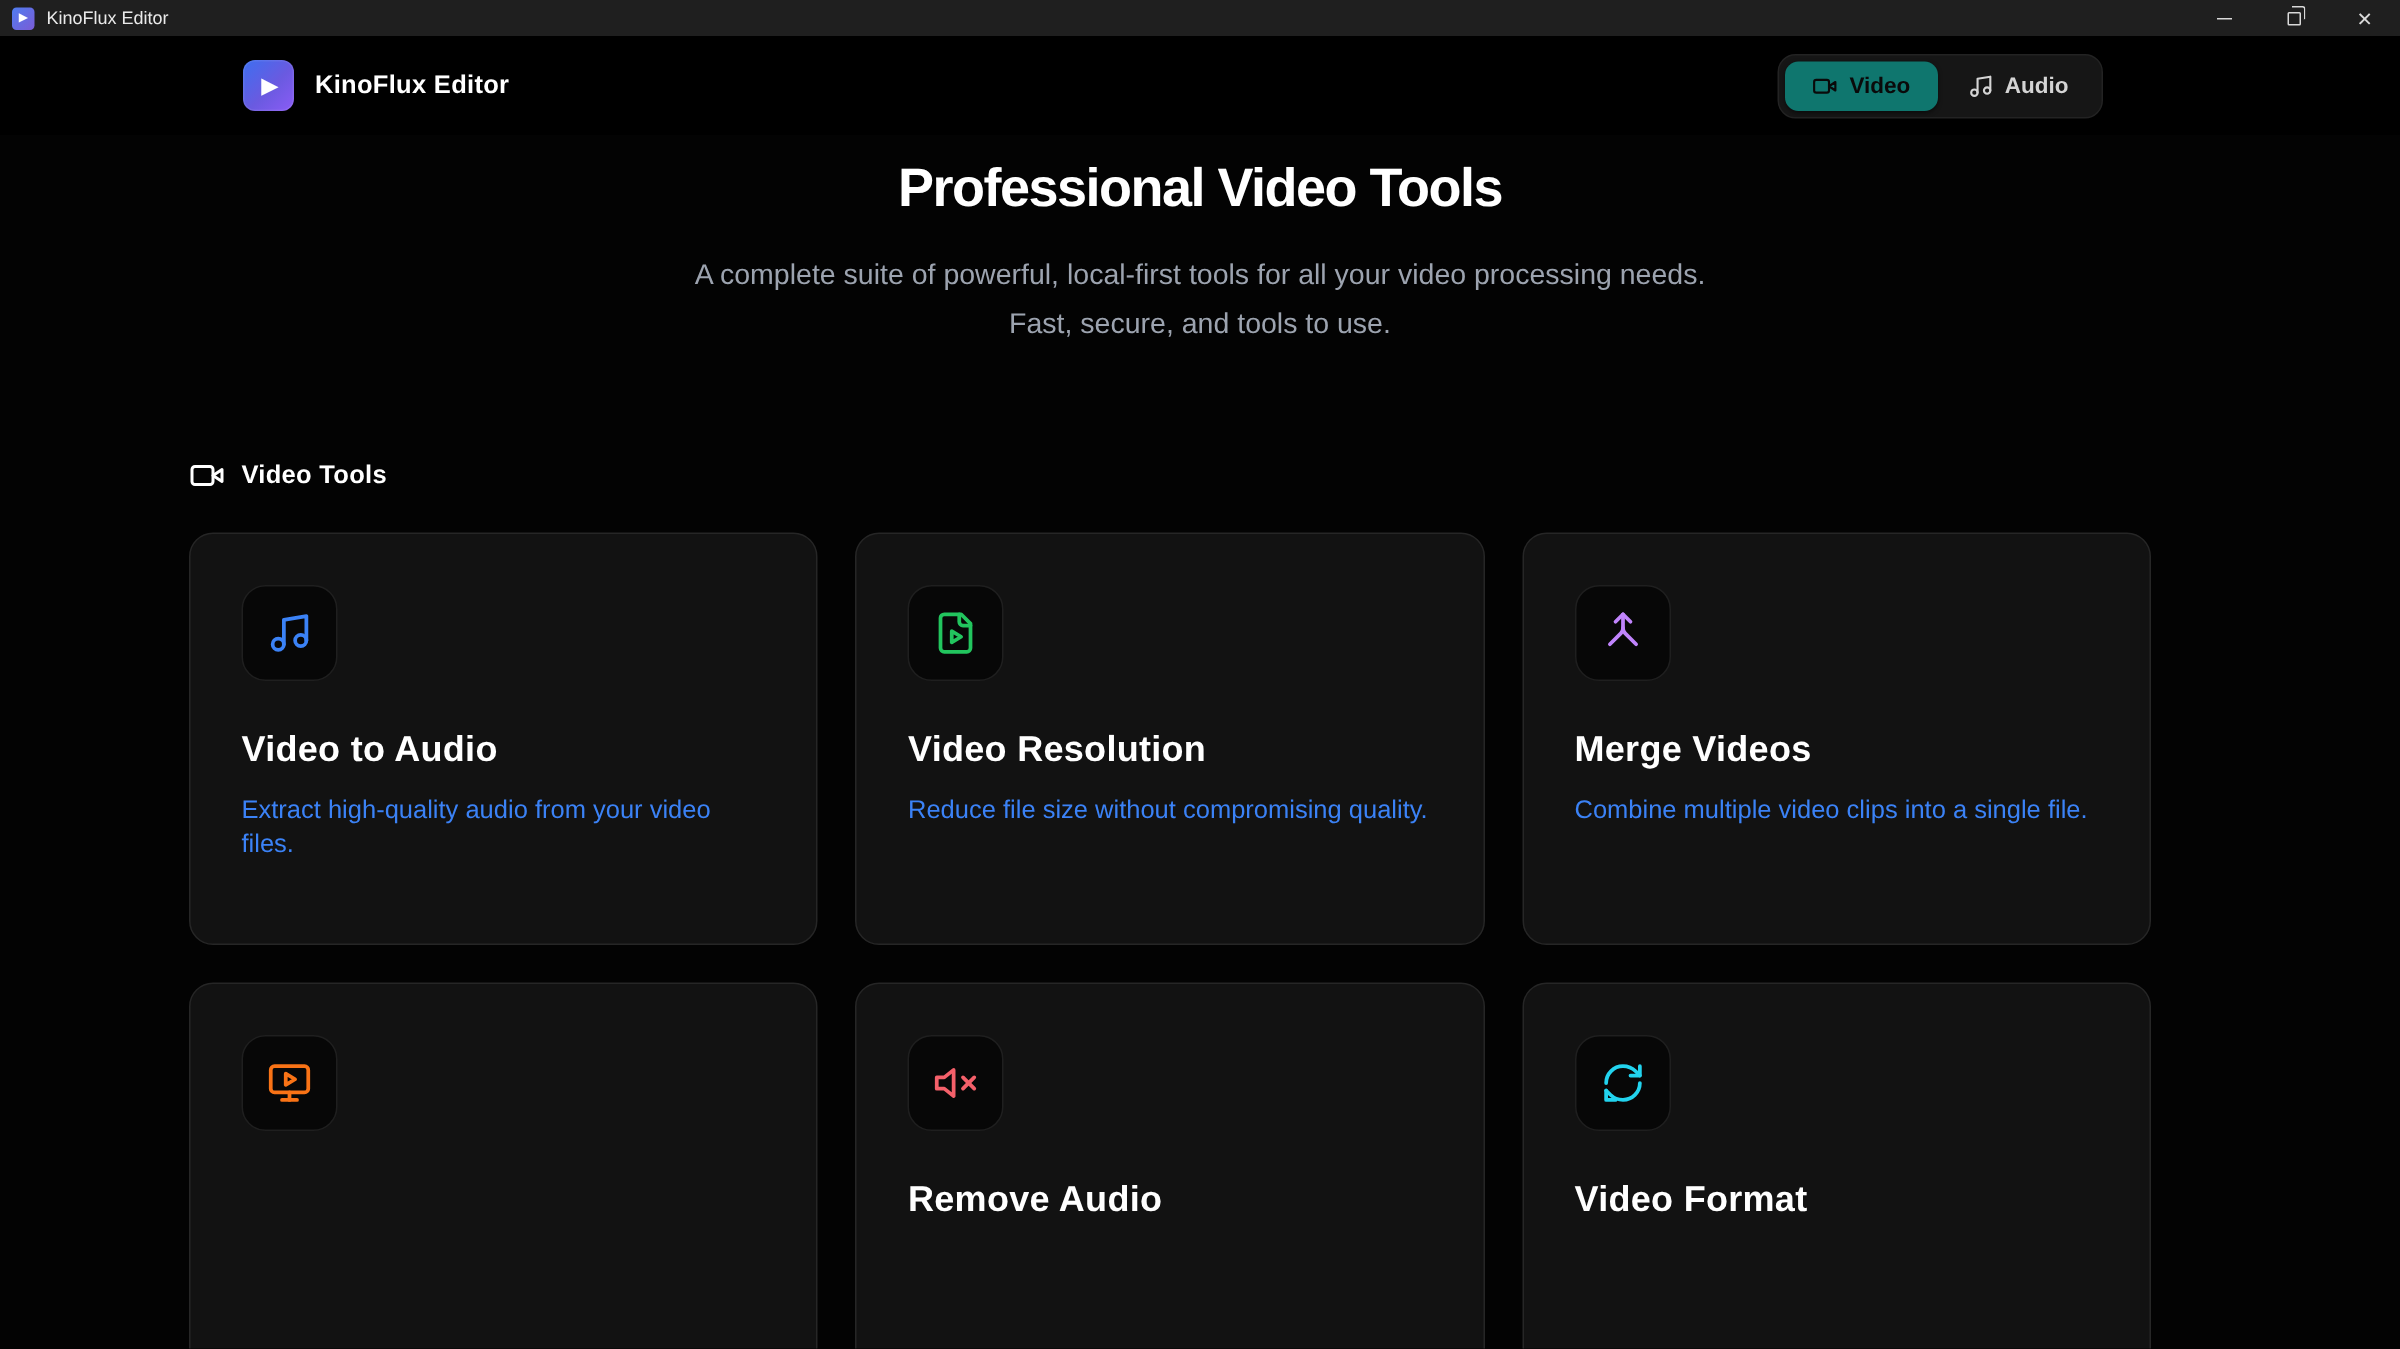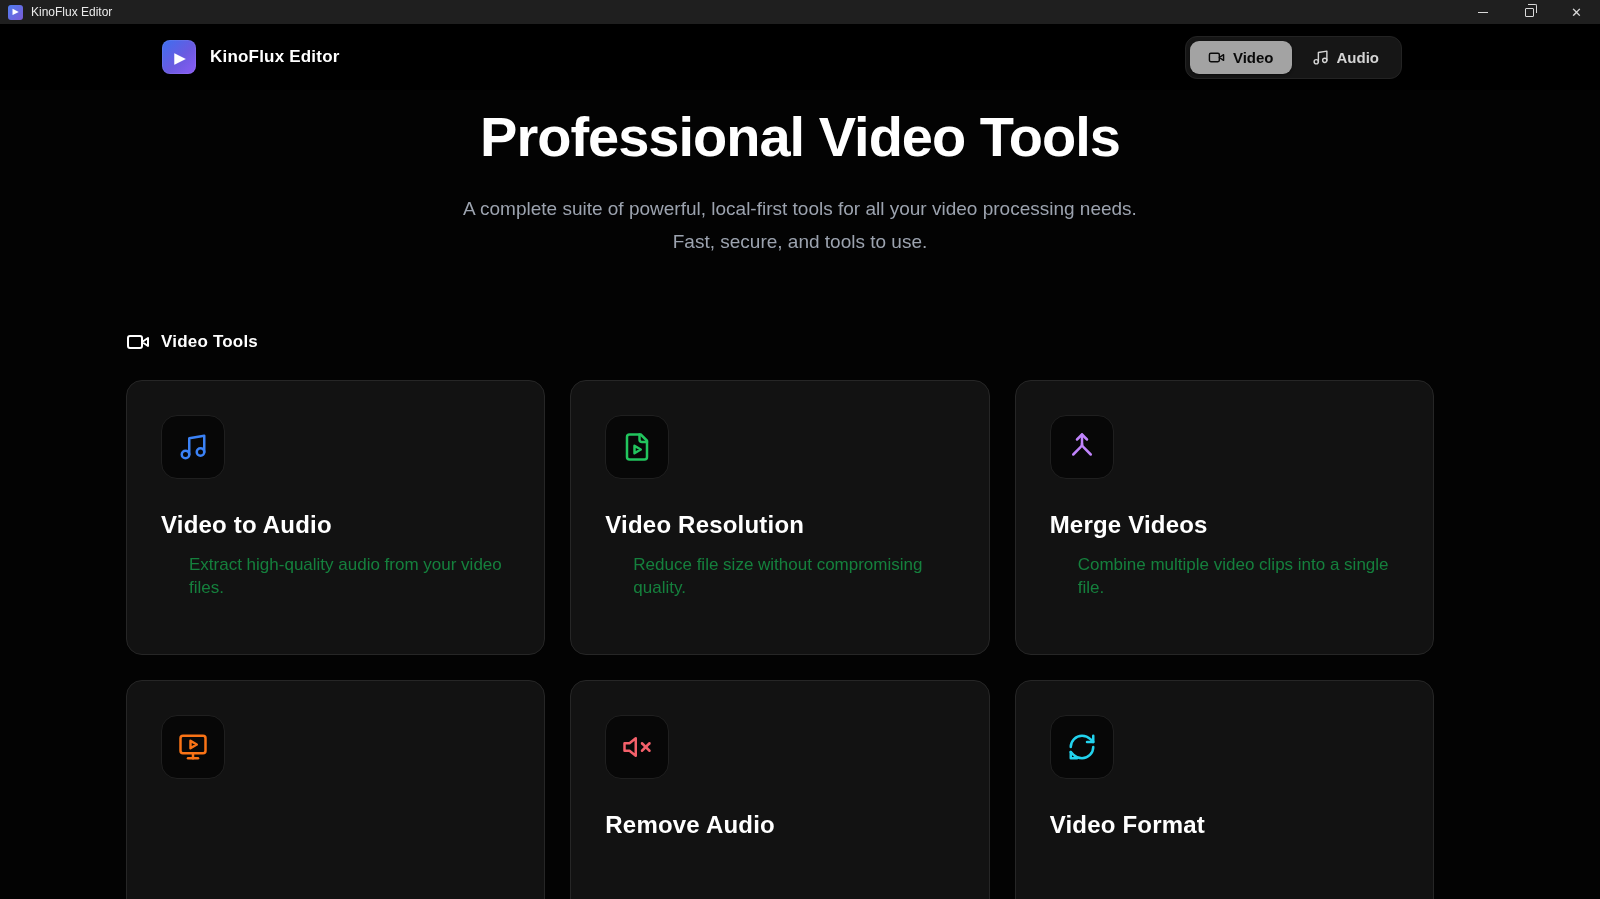--- a/index.html
+++ b/index.html
@@ -31,41 +31,41 @@
                 display:flex; align-items:center; justify-content:center;
                 box-shadow:0 0 0 1px rgba(255,255,255,.08) inset; }
   .brand-logo span { color:#fff; font-size:15px; line-height:1; transform:translateX(1px); }
   .brand-name { color:#fff; font-size:17px; font-weight:700; letter-spacing:.2px; }
 
   .mode-toggle { background:#161616; border:1px solid #232323; border-radius:12px;
                  padding:4px; display:flex; align-items:center; gap:2px; }
   .mode-btn { display:flex; align-items:center; gap:8px; padding:8px 18px; border-radius:9px;
               font-size:15px; font-weight:600; color:#d4d4d4; background:transparent; border:none; cursor:pointer; }
   .mode-btn svg { width:17px; height:17px; }
-  .mode-btn.active { background:#a3a3a3; color:#0a0a0a; box-shadow:0 1px 3px rgba(0,0,0,.5); }
+  .mode-btn.active { background:#0f766e; color:#0a0a0a; box-shadow:0 1px 3px rgba(0,0,0,.5); }
 
   
   .hero { text-align:center; padding-top:12px; }
-  .hero h1 { color:#fff; font-size:56px; font-weight:800; letter-spacing:-1px; line-height:1.25; }
+  .hero h1 { color:#fff; font-size:36px; font-weight:800; letter-spacing:-1px; line-height:1.25; }
   .hero p { color:#9ca3af; font-size:19px; line-height:33px; width:700px; margin:20px auto 0; }
 
   
   .content { width:1308px; margin:0 0 0 126px; }
   .section-head { display:flex; align-items:center; gap:11px; margin-top:72px; }
   .section-head svg { width:24px; height:24px; }
   .section-head h2 { color:#fff; font-size:17px; font-weight:700; letter-spacing:.2px; }
 
   .grid { margin-top:26px; display:grid; grid-template-columns:repeat(3,1fr); gap:25px; }
   .card { background:#121212; border:1px solid #262626; border-radius:16px;
           padding:34px; height:275px; cursor:pointer; }
   .icon-box { width:64px; height:64px; border-radius:16px; background:#070707;
               border:1px solid #1f1f1f; display:flex; align-items:center; justify-content:center; }
   .icon-box svg { width:30px; height:30px; }
   .card h3 { color:#fff; font-size:24px; font-weight:700; margin-top:32px; letter-spacing:.2px; }
-  .card p { color:#15803d; font-size:17px; margin-top:15px; line-height:1.35;margin-left:28px; }
+  .card p { color:#3b82f6; font-size:17px; margin-top:15px; line-height:1.35; }
 </style>
 </head>
 <body>
 
 <div class="titlebar">
   <div class="tb-icon">
       <span>▶</span>
     </div>
   <div class="tb-title">KinoFlux Editor</div>
   <div class="tb-spacer"></div>

